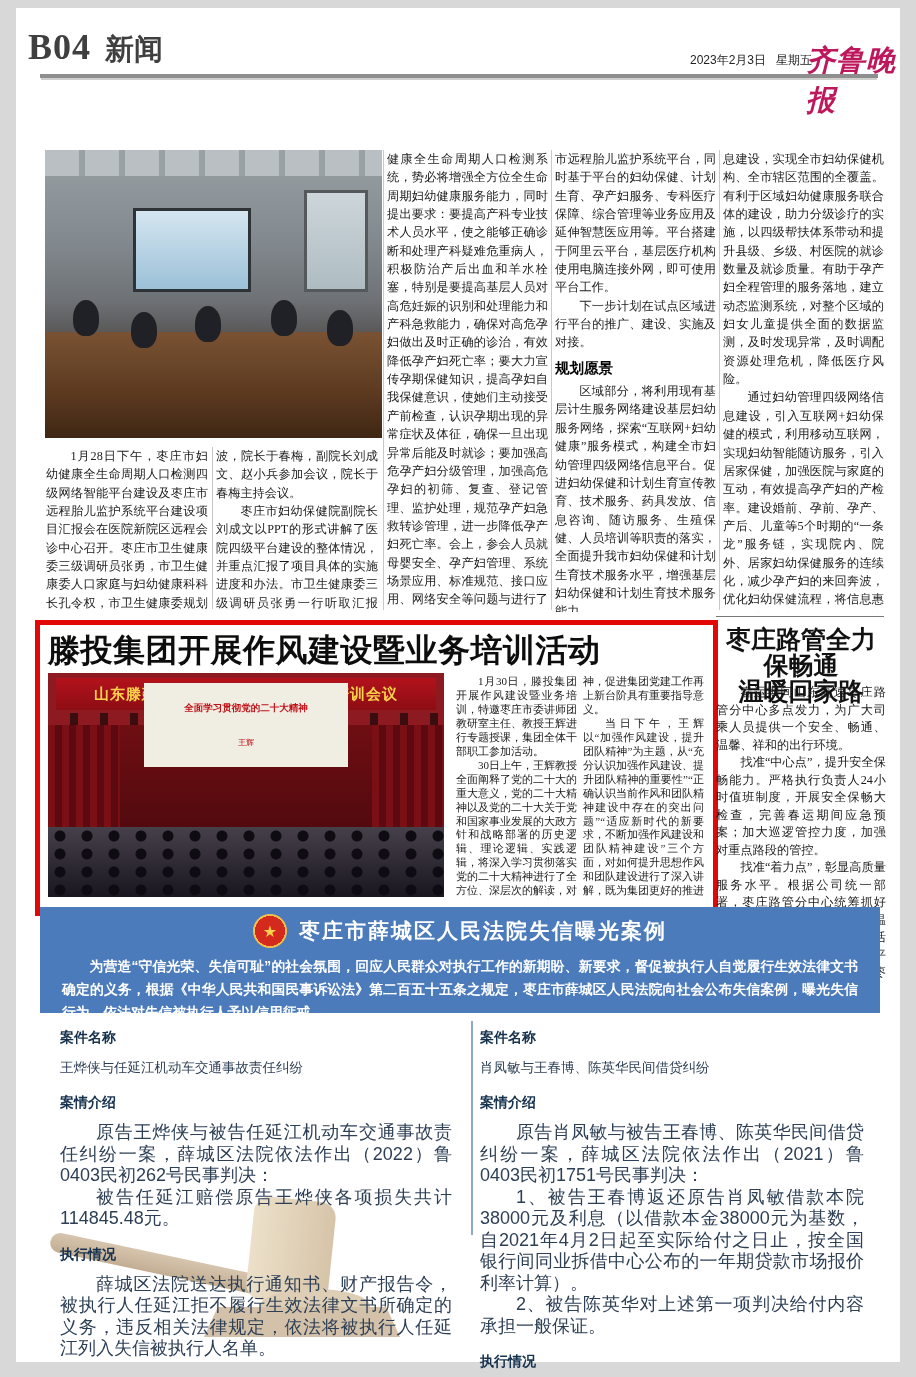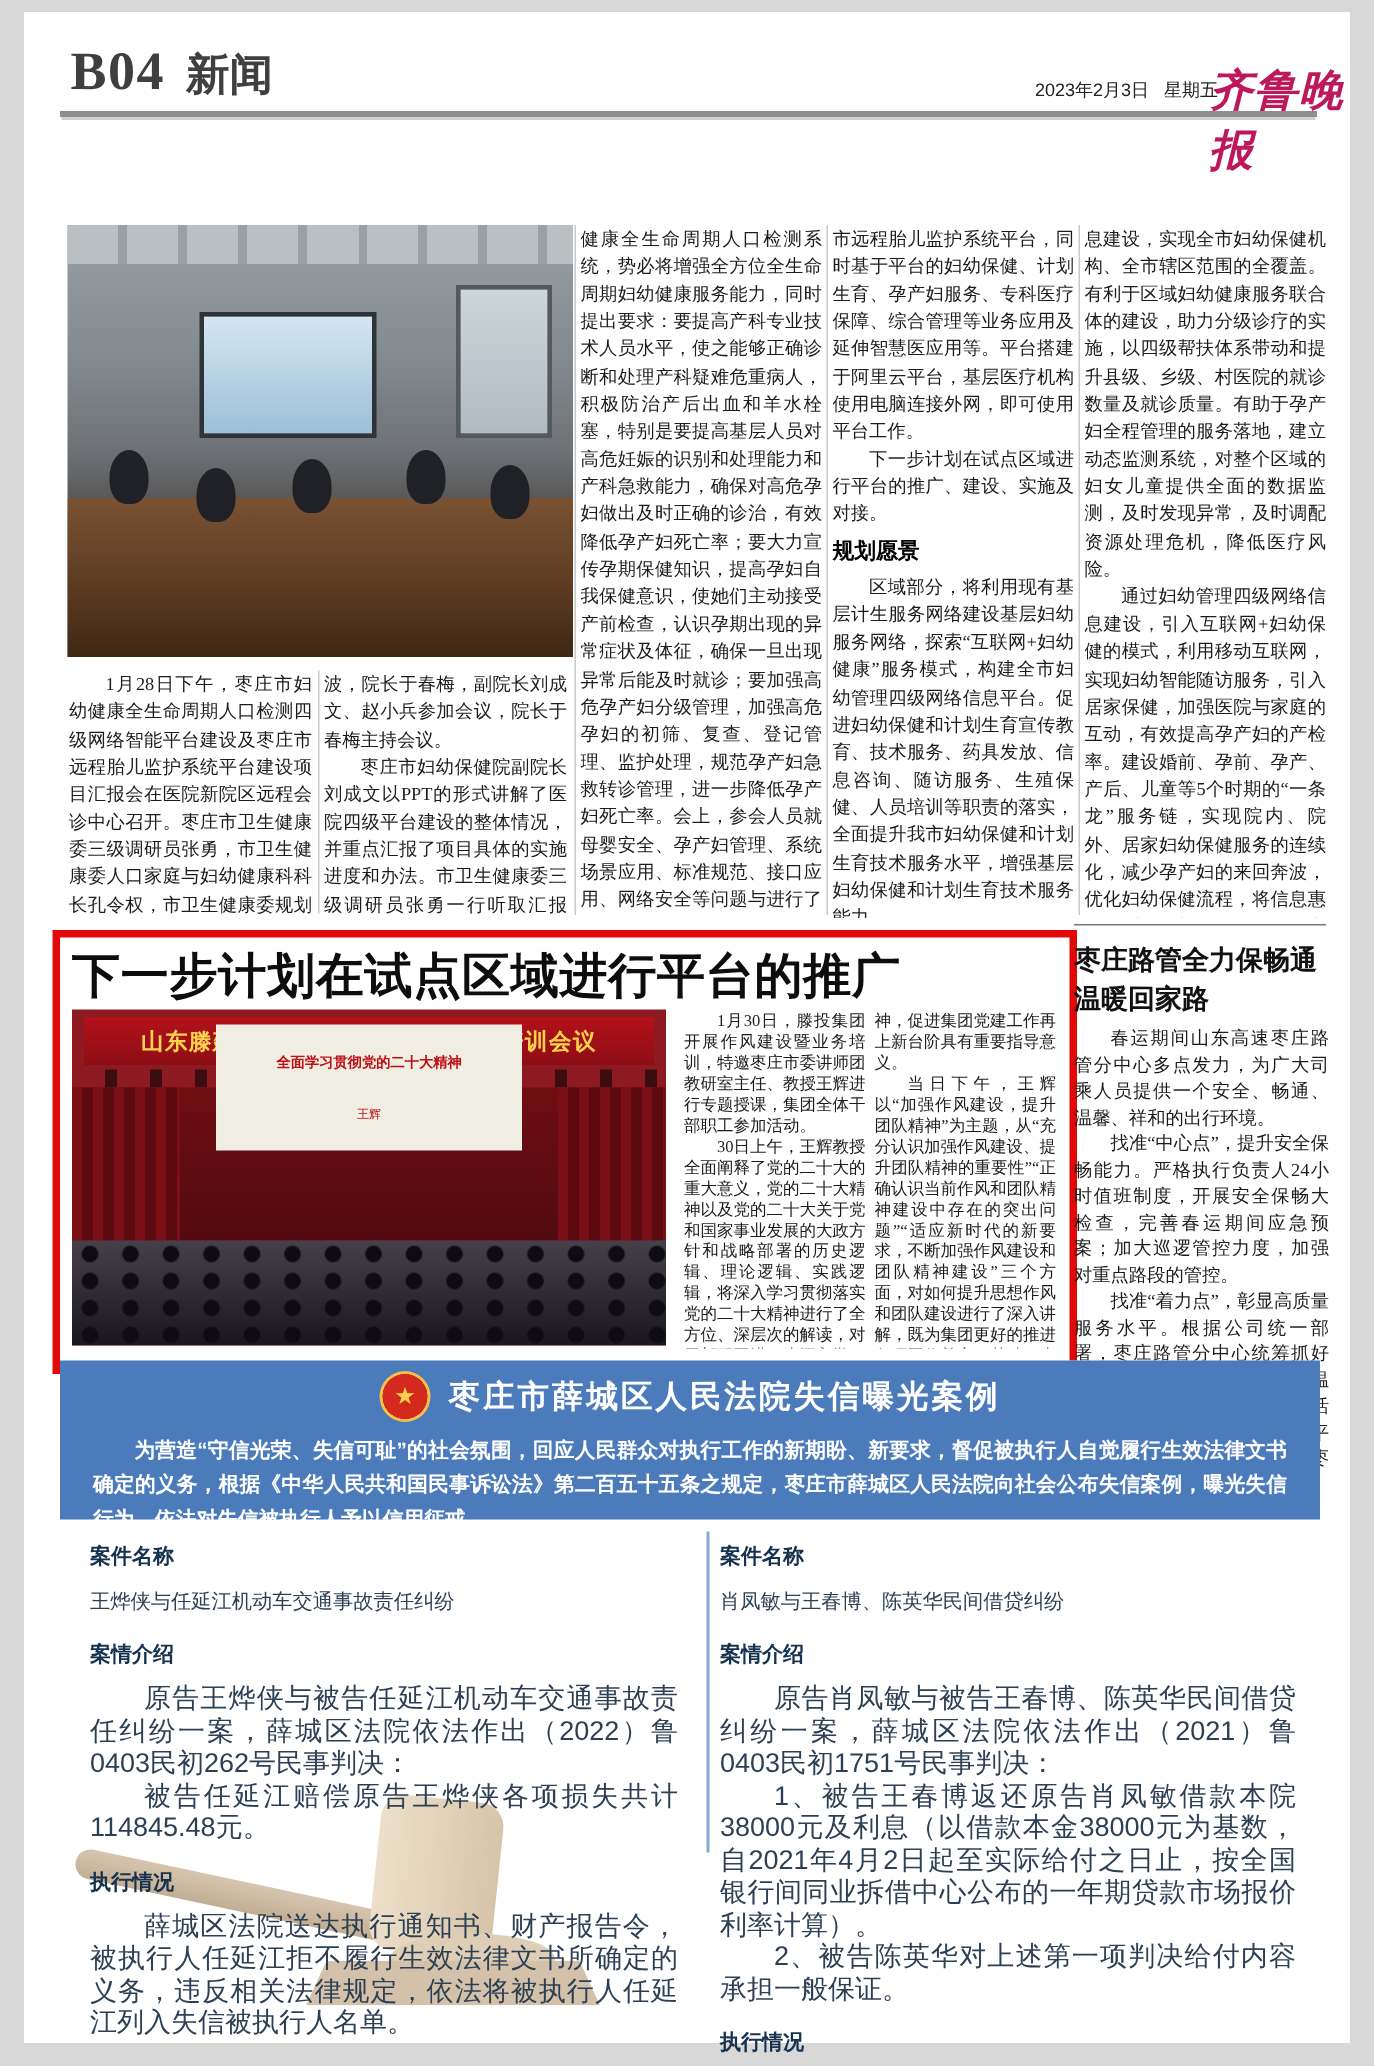--- a/index.html
+++ b/index.html
@@ -1,21 +1,21 @@
 <!DOCTYPE html>
 <html><head>
 <meta charset="utf-8">
 <style>
   html,body{margin:0;padding:0;background:#c9c9c9;}
   .canvas{position:relative;width:916px;height:1377px;background:#d8d8d8;overflow:hidden;
           font-family:"Liberation Sans",sans-serif;}
   .page{position:absolute;left:16px;top:8px;width:884px;height:1354px;background:#ffffff;}
 
   
-  .kicker{position:absolute;left:47px;top:26px;font-family:"Liberation Serif",serif;color:#3f3f3f;}
+  .kicker{position:absolute;left:28px;top:26px;font-family:"Liberation Serif",serif;color:#3f3f3f;}
   .kicker .pno{font-size:36px;font-weight:bold;letter-spacing:1px;}
   .kicker .sec{font-size:29px;font-weight:bold;margin-left:14px;}
   .dateline{position:absolute;left:690px;top:52px;font-size:12px;color:#222;}
   .dateline span{margin-right:10px;}
   .masthead{position:absolute;left:806px;top:41px;font-family:"Liberation Serif",serif;
             font-size:29px;font-weight:bold;font-style:italic;color:#be185d;letter-spacing:1px;}
   .header-rule{position:absolute;left:40px;top:74px;width:838px;height:0;
                border-top:4px solid #8e8e8e;box-shadow:0 3px 0 -1px #cfcfcf;}
 
   
@@ -68,21 +68,21 @@
       background-image:radial-gradient(circle at 12px 9px,#0e0c12 0 5px,transparent 6px);
       background-size:27px 18px;}
   .t-col{position:absolute;top:50px;width:121px;height:224px;font-family:"Liberation Serif",serif;
          font-size:11px;line-height:13.95px;color:#1b1b1b;text-align:justify;overflow:hidden;}
   .t-col p{margin:0;text-indent:2em;}
   .t-col p.cont{text-indent:0;}
 
   
   .side-rule{position:absolute;left:716px;top:616px;width:168px;height:0;border-top:1px solid #777;}
   .side-title{position:absolute;left:716px;top:627px;width:170px;font-family:"Liberation Serif",serif;
-              font-size:18px;font-weight:bold;color:#111;line-height:26px;}
+              font-size:25px;font-weight:bold;color:#111;line-height:26px;text-align:center;}
   .side-body{position:absolute;left:716px;top:684px;width:170px;font-family:"Liberation Serif",serif;
              font-size:12.2px;line-height:17.5px;color:#1b1b1b;text-align:justify;}
   .side-body p{margin:0;text-indent:2em;}
 
   
   .court{position:absolute;left:40px;top:907px;width:840px;height:432px;background:#fff;}
   .court-banner{position:absolute;left:0;top:0;width:840px;height:106px;background:#4b7bba;}
   .court-titlerow{position:absolute;left:0;top:7px;width:100%;display:flex;align-items:center;justify-content:center;gap:12px;}
   .emblem{width:34px;height:34px;border-radius:50%;flex:0 0 34px;
           background:radial-gradient(circle at 50% 50%,#d42a1e 0 62%,#f3c14b 63% 74%,#d42a1e 75% 100%);
@@ -160,21 +160,21 @@
     <div class="subhead">规划愿景</div>
     <p>区域部分，将利用现有基层计生服务网络建设基层妇幼服务网络，探索“互联网+妇幼健康”服务模式，构建全市妇幼管理四级网络信息平台。促进妇幼保健和计划生育宣传教育、技术服务、药具发放、信息咨询、随访服务、生殖保健、人员培训等职责的落实，全面提升我市妇幼保健和计划生育技术服务水平，增强基层妇幼保健和计划生育技术服务能力。</p>
 
   </div>
   <div class="news-col" style="left:723px;top:150px;width:161px;height:462px;">
     <p class="cont">息建设，实现全市妇幼保健机构、全市辖区范围的全覆盖。有利于区域妇幼健康服务联合体的建设，助力分级诊疗的实施，以四级帮扶体系带动和提升县级、乡级、村医院的就诊数量及就诊质量。有助于孕产妇全程管理的服务落地，建立动态监测系统，对整个区域的妇女儿童提供全面的数据监测，及时发现异常，及时调配资源处理危机，降低医疗风险。</p>
     <p>通过妇幼管理四级网络信息建设，引入互联网+妇幼保健的模式，利用移动互联网，实现妇幼智能随访服务，引入居家保健，加强医院与家庭的互动，有效提高孕产妇的产检率。建设婚前、孕前、孕产、产后、儿童等5个时期的“一条龙”服务链，实现院内、院外、居家妇幼保健服务的连续化，减少孕产妇的来回奔波，优化妇幼保健流程，将信息惠民落实到实处，有效的实现“互联网+信息惠民”，减少出生缺陷儿的发生率，降低孕产妇、新生儿的死亡率。在加强互动的过程中，促进生育全程管理，完善部分母子保健手册的内容，进一步促进母子手册电子化。</p>
   </div>
 
   <div class="tengtou">
-    <div class="t-headline">下一步计划在试点区域进行平台的推广</div>
+    <div class="t-headline">滕投集团开展作风建设暨业务培训活动</div>
     <div class="t-photo">
       <div class="tp-banner">
         <span>山东滕建投资集团作风建设暨业务培训会议</span>
       </div>
       <div class="tp-lights"></div>
       <div class="tp-stage"></div>
       <div class="tp-curtain" style="left:0;top:52px;"></div>
       <div class="tp-curtain" style="right:0;top:52px;"></div>
       <div class="tp-screen">
         <span class="st1">全面学习贯彻党的二十大精神</span>

